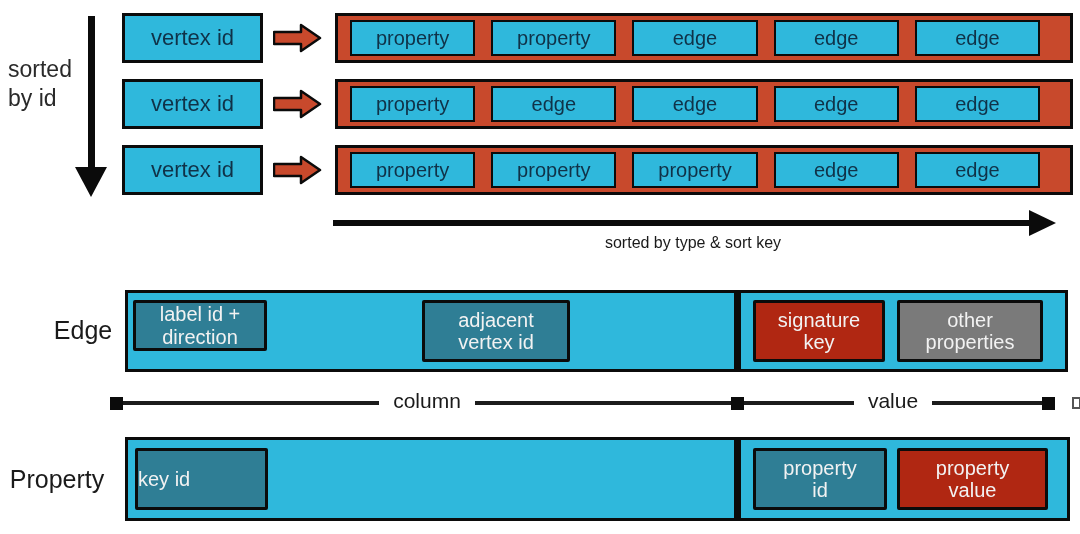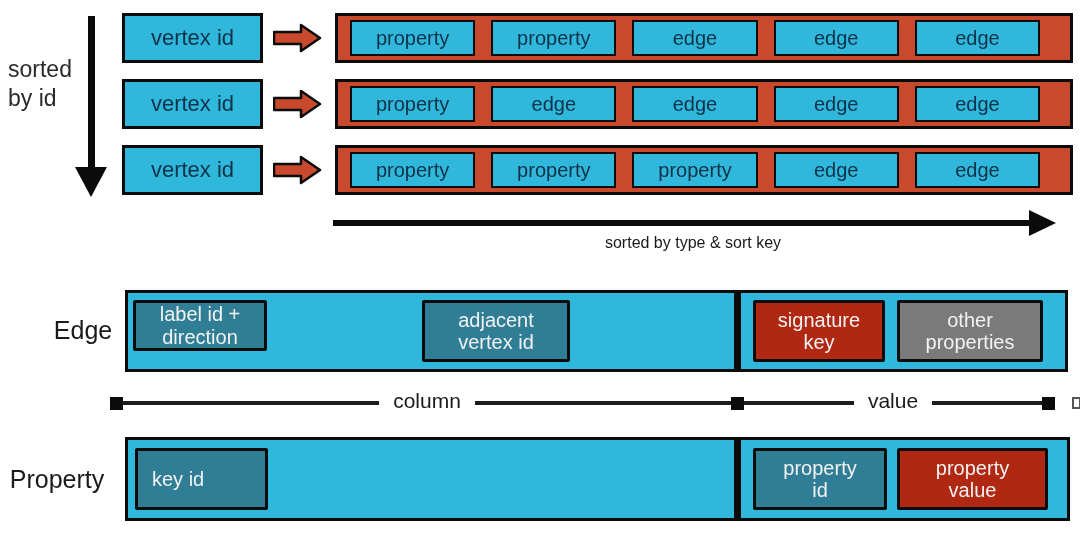--- a/index.html
+++ b/index.html
@@ -55,21 +55,21 @@
   .rcell{
     position:absolute;box-sizing:border-box;border:3px solid var(--ink,#0b0b0b);
     display:flex;align-items:center;justify-content:center;text-align:center;
     font-size:20px;line-height:1.12;color:var(--light,#f2f2f2);white-space:pre-line;
     border-radius:2px;
   }
   .teal{background:var(--teal,#2f7e95);}
   .darkred{background:var(--darkred,#b02712);}
   .graybox{background:var(--gray,#7a7a7a);}
   .divider{position:absolute;top:-3px;bottom:-3px;width:7px;background:var(--ink,#0b0b0b);}
-  .left-align{justify-content:flex-start;padding-left:14px;text-align:left;}
+  .left-align{justify-content:flex-start;text-align:left;}
   
   .ruler{position:absolute;left:110px;top:395px;width:945px;height:16px;display:flex;align-items:center;}
   .sq{width:13px;height:13px;background:var(--ink,#0b0b0b);flex:none;}
   .rspan{display:flex;align-items:center;height:16px;}
   .rspan-column{width:608px;}
   .rspan-value{width:298px;}
   .rline{flex:1;height:4px;background:#1c1c1c;}
   .rlabel{padding:0 14px;font-size:21px;color:#1a1a1a;transform:translateY(-2px);white-space:nowrap;}
   .edge-artifact{position:absolute;left:1072px;top:397px;width:9px;height:12px;
     border:2px solid #555;background:#fff;box-sizing:border-box;}

